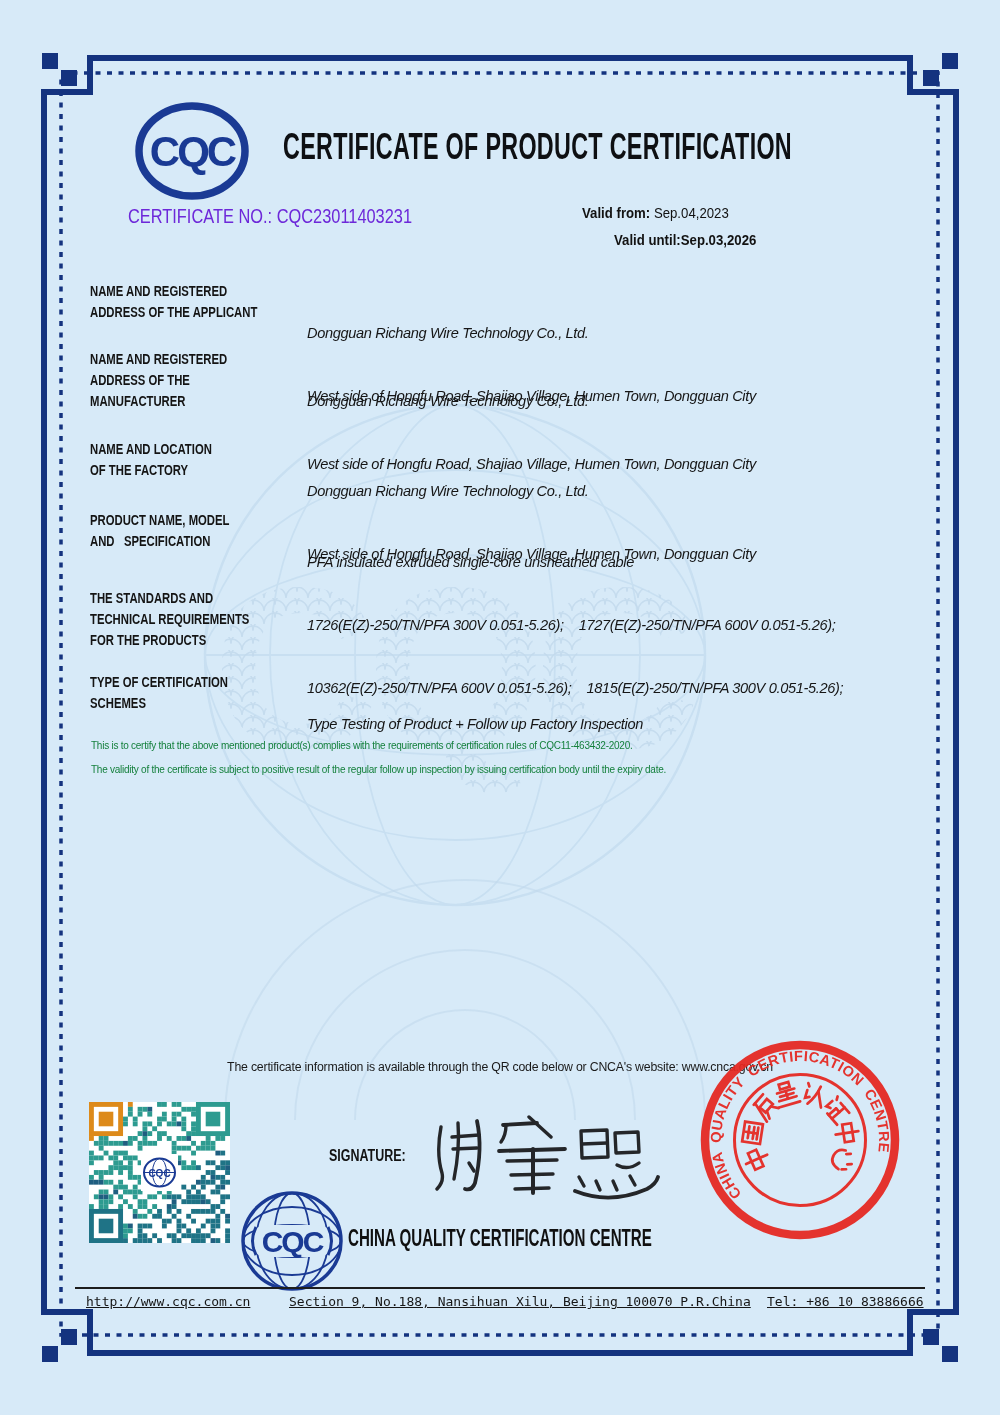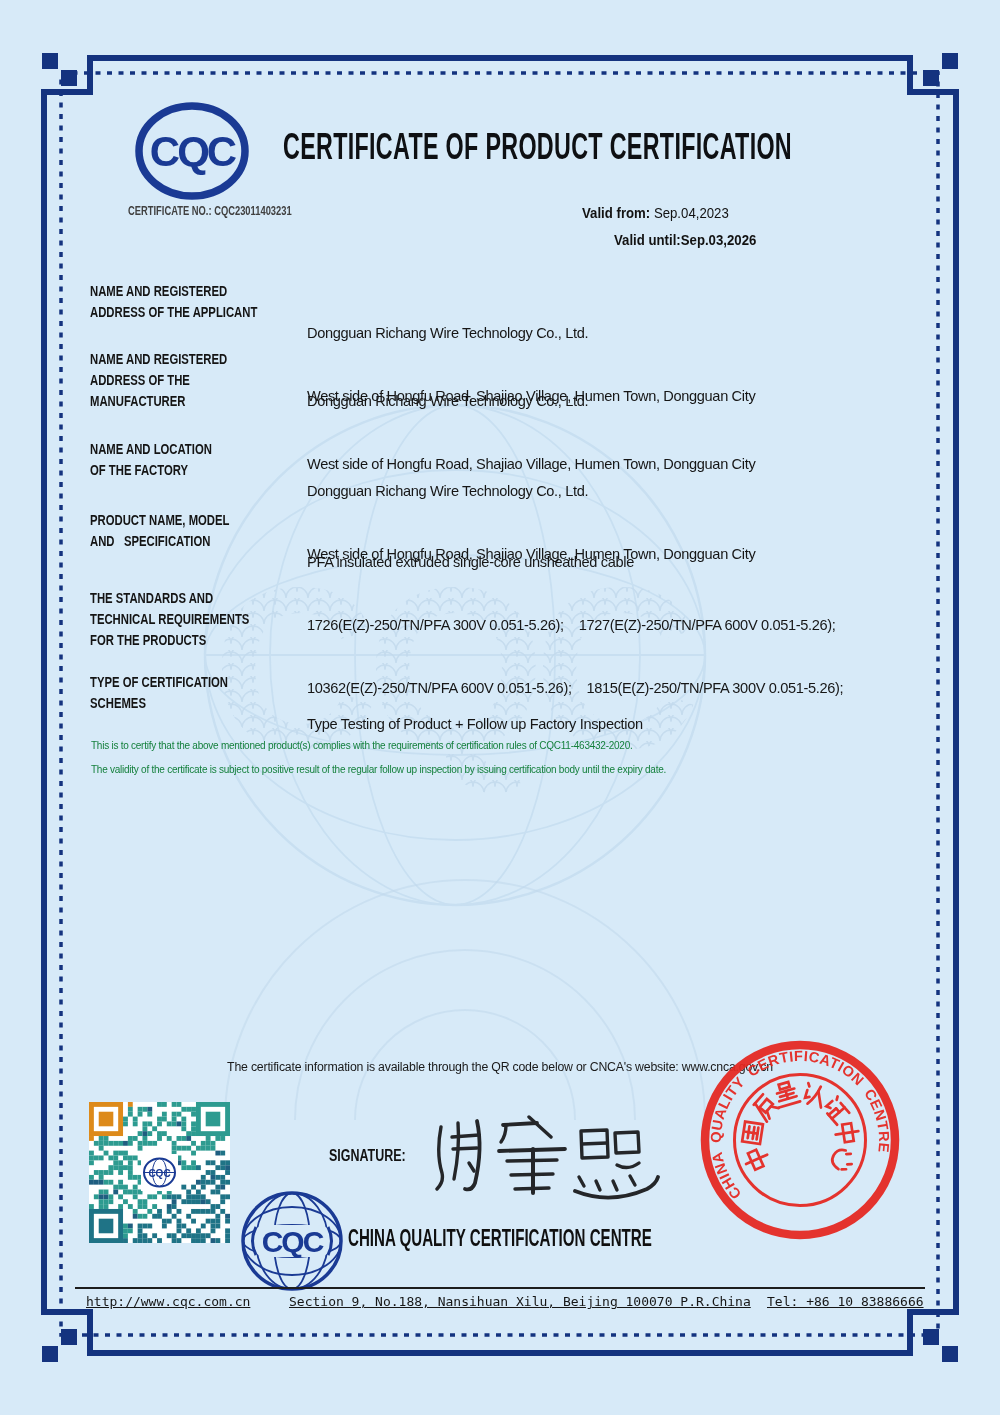--- a/index.html
+++ b/index.html
@@ -5,25 +5,25 @@
   html,body{margin:0;padding:0;}
   body{font-family:"Liberation Sans",sans-serif;}
   #page{position:relative;width:1000px;height:1415px;background:#d7eaf8;overflow:hidden;}
   .abs{position:absolute;}
   .lay0{z-index:0;} .lay2{z-index:2;} .lay3{z-index:3;} .lay6{z-index:6;pointer-events:none;}
   .pre{white-space:pre;}
   .cond63{display:inline-block;transform:scaleX(.63);transform-origin:0 50%;white-space:pre;}
   .cond78{display:inline-block;transform:scaleX(.78);transform-origin:0 50%;white-space:pre;}
   .cond88{display:inline-block;transform:scaleX(.88);transform-origin:0 50%;white-space:pre;}
   .title{font-size:37px;font-weight:bold;color:#0e1013;letter-spacing:.5px;}
-  .certline{font-size:12px;font-weight:bold;color:#404040;}
+  .certline{font-size:21px;font-weight:normal;color:#6d28d9;}
   .validline{font-size:15px;color:#121212;}
   .validline b{font-weight:bold;}
   .flabel{font-size:14.5px;font-weight:bold;color:#141414;line-height:21px;}
-  .fval{font-size:14.6px;color:#161616;letter-spacing:-.35px;line-height:21px;white-space:pre;}
+  .fval{font-size:14.6px;color:#161616;letter-spacing:-.35px;line-height:21px;white-space:pre;font-style:italic;}
   .stmt{font-size:10px;color:#15803d;letter-spacing:-.25px;white-space:pre;}
   .qrnote{font-size:12.3px;color:#1a1a1a;letter-spacing:-.2px;text-align:center;width:810px;}
   .orgname{font-size:24px;font-weight:bold;color:#101010;}
   .sig-label{font-size:16px;font-weight:bold;color:#131313;}
   .footer-mono{font-family:"DejaVu Sans Mono",monospace;font-size:13px;color:#161616;white-space:pre;text-decoration:underline;}
   .fdivider{width:850px;border-top:2px solid #1d1d1d;height:0;}
 </style>
 </head>
 <body>
 

